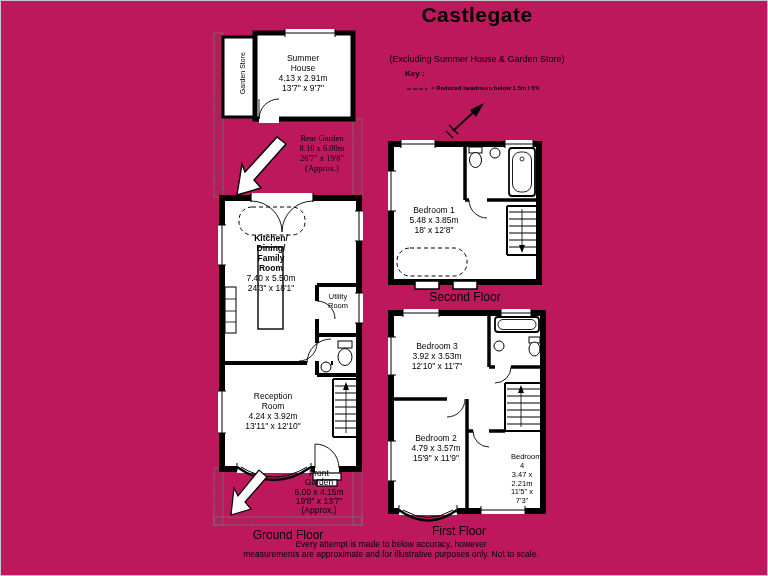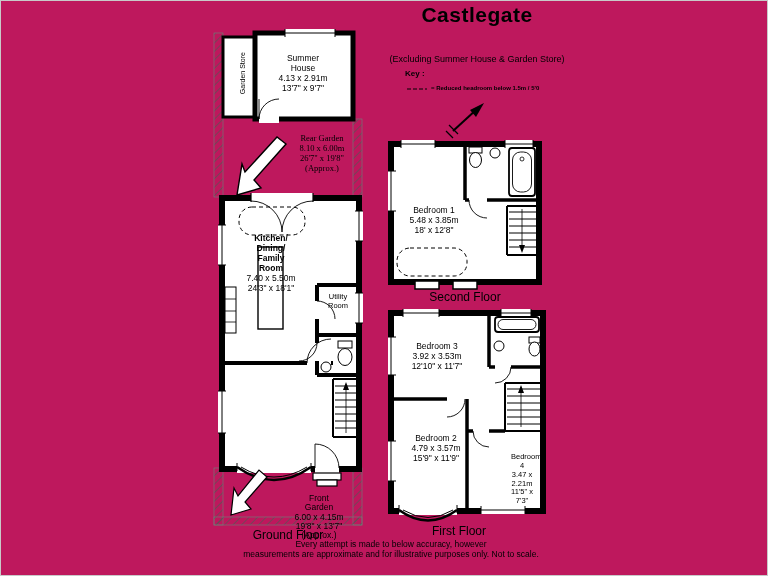--- a/index.html
+++ b/index.html
@@ -335,23 +335,28 @@
   <div class="lbl" style="left:237px;top:232px;width:66px;">
     <div class="nm" style="max-width:48px;font-weight:bold;">Kitchen/ Dining/ Family Room</div>
     <div>7.40 x 5.50m</div>
     <div>24'3" x 18'1"</div>
   </div>
 
   <div class="lbl" style="left:316px;top:292px;width:42px;font-size:7.5px;">
     <div class="nm" style="max-width:28px;">Utility Room</div>
   </div>
 
+  <div class="lbl" style="left:236px;top:390px;width:72px;">
+    <div class="nm" style="max-width:52px;">Reception Room</div>
+    <div>4.24 x 3.92m</div>
+    <div>13'11" x 12'10"</div>
+  </div>
 
   <div class="lbl" style="left:282px;top:468px;width:72px;line-height:1.1;">
-    <div class="nm" style="max-width:40px;margin-top:25px;">Front Garden</div>
+    <div class="nm" style="max-width:40px;">Front Garden</div>
     <div>6.00 x 4.15m</div>
     <div>19'8" x 13'7"</div>
     <div>(Approx.)</div>
   </div>
 
   <div class="lbl" style="left:394px;top:204px;width:78px;">
     <div class="nm">Bedroom 1</div>
     <div>5.48 x 3.85m</div>
     <div>18' x 12'8"</div>
   </div>

